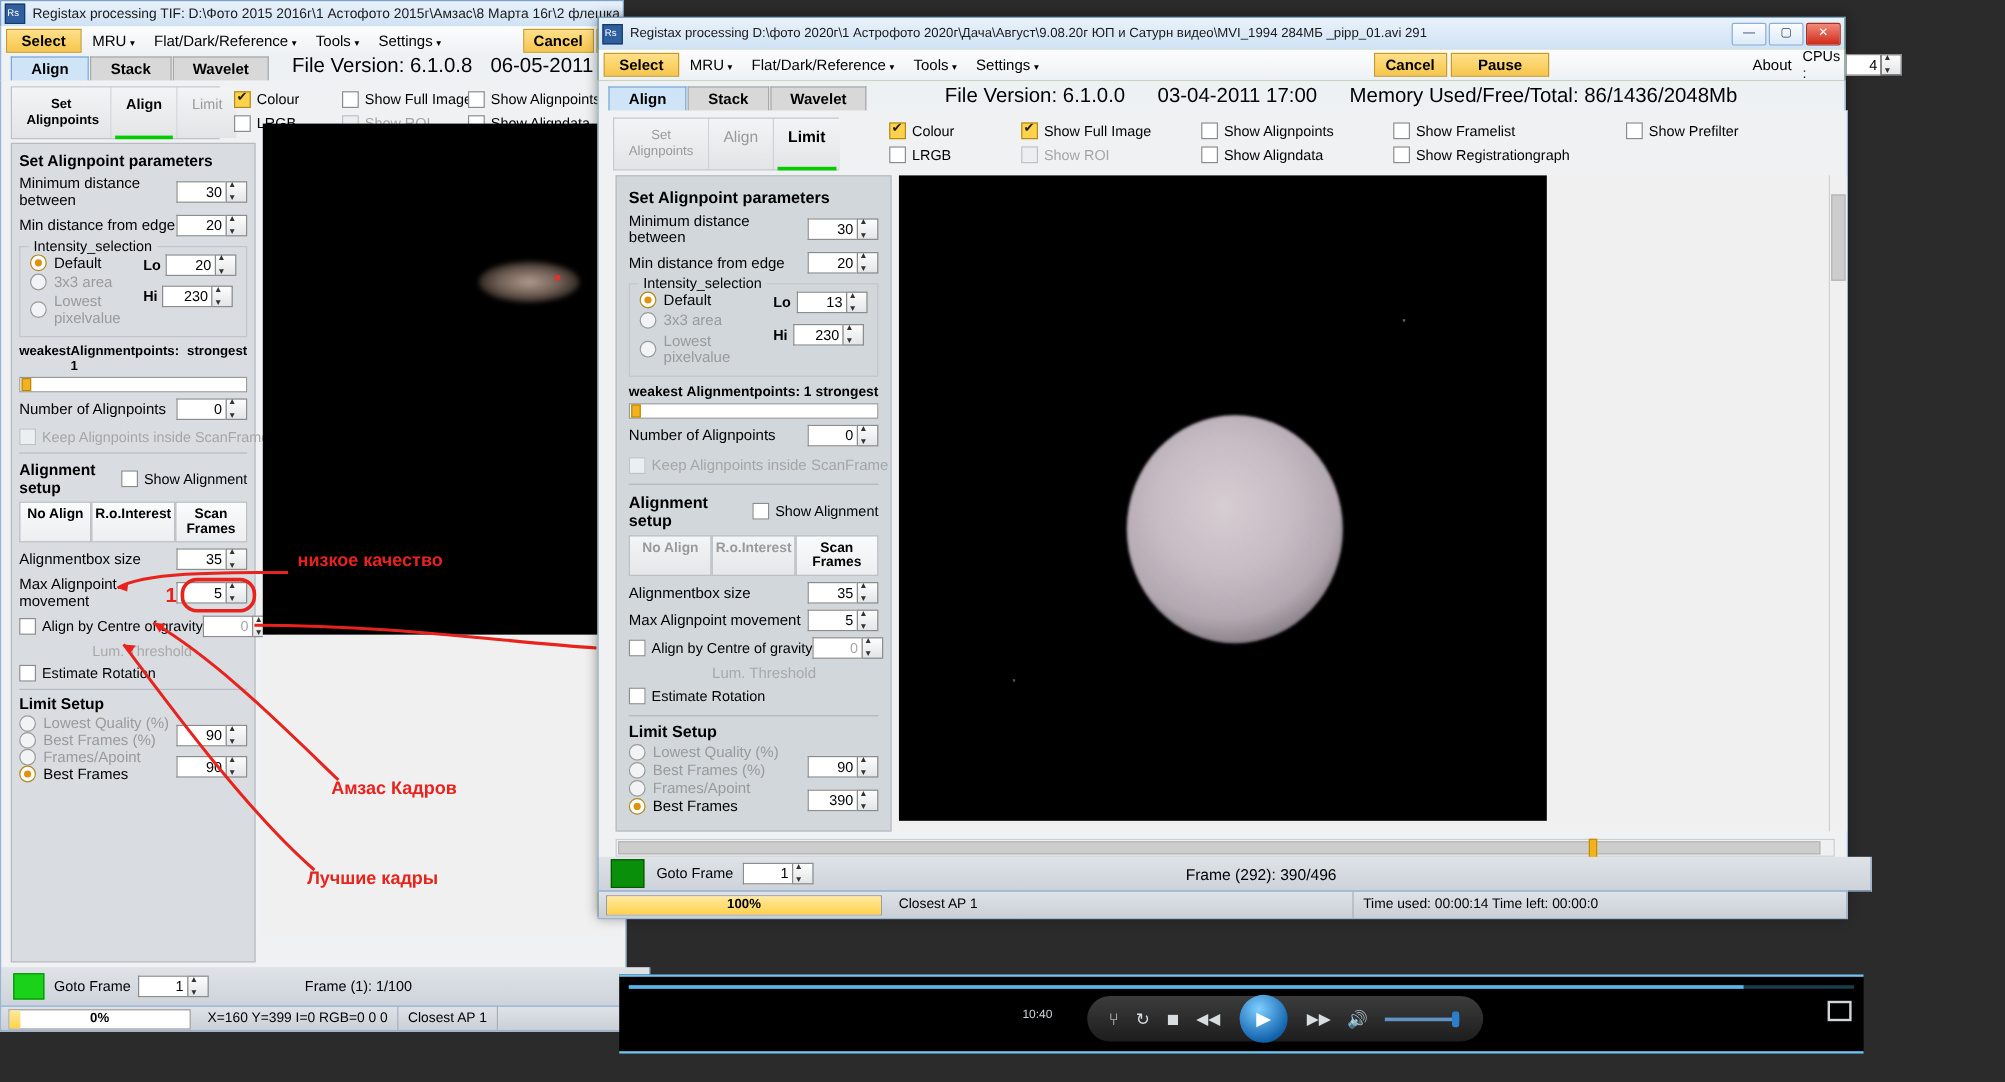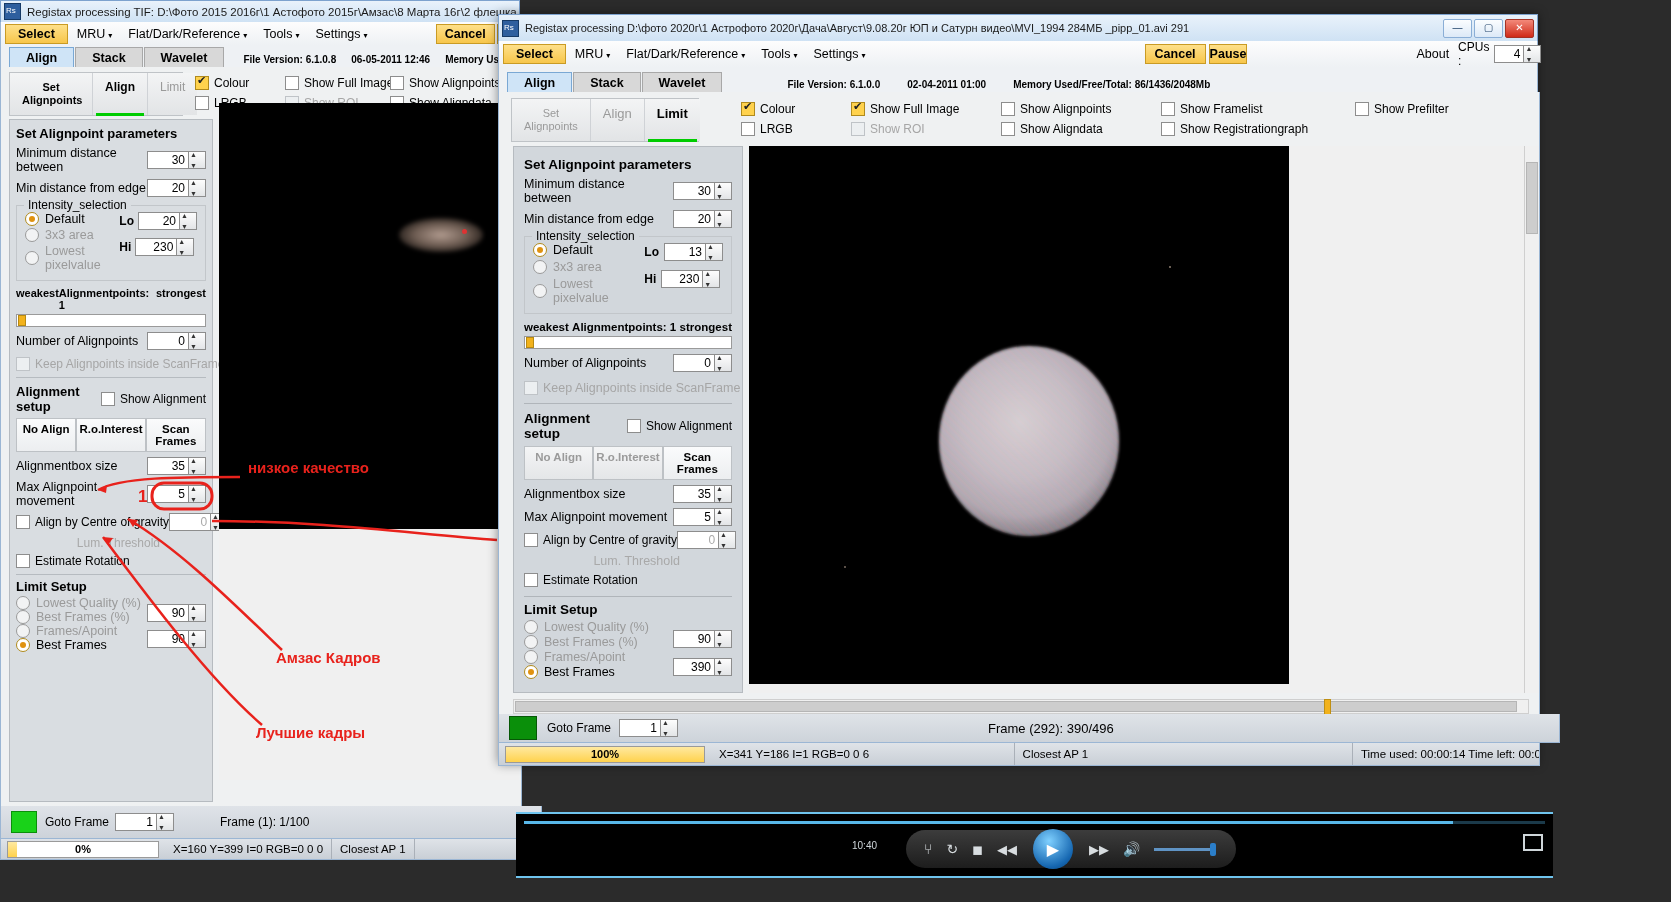--- a/index.html
+++ b/index.html
@@ -26,21 +26,21 @@
   .menuitem{padding:2px 7px;font-size:12.5px;white-space:nowrap;text-align:center;}
   .menubtn-orange{background:linear-gradient(#fee08a,#f7c64b);border:1px solid #c99b24;
                   padding:2px 12px;font-size:12.5px;font-weight:bold;}
   .caret{font-size:8px;margin-left:3px;}
 
   .tabrow{height:24px;display:flex;align-items:flex-end;gap:1px;padding-left:8px;
           background:#eef1f4;border-left:1px solid #9bb6d4;border-right:1px solid #9bb6d4;}
   .tab{padding:3px 16px 3px 16px;font-size:12.5px;font-weight:bold;background:#d8d8d8;
        border:1px solid #a8a8a8;border-bottom:none;}
   .tab.active{background:#cfe4f7;border-color:#7aa8d4;}
-  .tabinfo{font-size:10px;font-weight:bold;margin-left:18px;padding-bottom:3px;white-space:nowrap;}
+  .tabinfo{font-size:17px;font-weight:normal;margin-left:18px;padding-bottom:3px;white-space:nowrap;}
 
   .panelbody{background:#eff1f2;border:1px solid #9bb6d4;border-top:none;}
 
   .modebtns{display:flex;background:#e9eaec;border:1px solid #bfc3c7;}
   .modebtn{padding:8px 12px;font-size:12px;text-align:center;line-height:13px;border-right:1px solid #cfd2d6;
            background:linear-gradient(#f3f4f5,#e2e4e6);color:#9a9a9a;position:relative;}
   .modebtn.enabled{color:#000;font-weight:bold;}
   .modebtn.sel:after{content:"";position:absolute;left:3px;right:3px;bottom:-1px;height:3px;background:#0c0;}
 
   .chk{display:flex;align-items:center;gap:5px;font-size:12px;white-space:nowrap;}
@@ -338,21 +338,21 @@
     <div style="position:absolute;left:218px;top:462px;right:2px;bottom:30px;background:#f0f0f0;"></div>
   </div>
 
   <div class="gotobar" style="position:absolute;left:0;top:806px;width:520px;height:32px;">
     <div class="greenbox" style="width:24px;height:20px;background:#19d219;border-color:#0a8f0a;"></div>
     <span style="margin-left:8px;">Goto Frame</span>
     <span class="spin" style="margin-left:6px;">
         <span class="val">1</span>
         <span class="arr"></span>
       </span>
-    <span style="margin-left:46px;">Frame (1): 1/100</span>
+    <span style="margin-left:80px;">Frame (1): 1/100</span>
   </div>
 
   <div class="statusbar" style="position:absolute;left:0;top:838px;width:520px;height:20px;">
     <div class="progressbox" style="width:150px;">
       <div class="fill" style="width:6%;"></div>
       <div class="lbl">0%</div>
     </div>
     <div class="sb-cell">X=160 Y=399 I=0 RGB=0 0 0</div>
     <div class="sb-cell">Closest AP 1</div>
   </div>
@@ -400,40 +400,40 @@
 
   <div class="menubar" style="height:26px;">
     <div class="menubtn-orange">Select</div>
     <div class="menuitem"><span>MRU</span><span class="caret">▾</span></div>
     <div class="menuitem"><span>Flat/Dark/Reference</span><span class="caret">▾</span></div>
     <div class="menuitem"><span>Tools</span><span class="caret">▾</span></div>
     <div class="menuitem"><span>Settings</span><span class="caret">▾</span></div>
 
     <div style="margin-left:270px;display:flex;gap:3px;">
       <div class="menubtn-orange" style="padding:2px 9px;">Cancel</div>
-      <div class="menubtn-orange" style="padding:2px 0;">Pause</div>
+      <div class="menubtn-orange" style="padding:2px 22px;">Pause</div>
     </div>
 
     <div class="menuitem" style="margin-left:160px;">About</div>
 
     <div style="margin-left:auto;display:flex;align-items:center;gap:5px;padding-right:6px;">
       <span>CPUs :</span>
       <span class="spin">
           <span class="val" style="min-width:22px;">4</span>
           <span class="arr"></span>
         </span>
     </div>
   </div>
 
   <div class="tabrow" style="height:26px;">
     <div class="tab active">Align</div>
     <div class="tab">Stack</div>
     <div class="tab">Wavelet</div>
     <div class="tabinfo" style="margin-left:64px;">File Version: 6.1.0.0</div>
-    <div class="tabinfo" style="margin-left:26px;">02-04-2011 01:00</div>
+    <div class="tabinfo" style="margin-left:26px;">03-04-2011 17:00</div>
     <div class="tabinfo" style="margin-left:26px;">Memory Used/Free/Total: 86/1436/2048Mb</div>
   </div>
 
   <div class="panelbody" style="position:absolute;left:0;top:78px;width:1040px;height:650px;">
 
     <div style="display:flex;padding:6px 6px 4px 12px;">
       <div class="modebtns" style="width:186px;">
         <div class="modebtn" style="white-space:pre-line;width:64px;font-size:11px;">Set
 Alignpoints</div>
         <div class="modebtn" style="width:62px;font-size:13px;">Align</div>
@@ -675,21 +675,20 @@
         <span class="arr"></span>
       </span>
     <span style="margin-left:310px;font-size:13px;">Frame (292): 390/496</span>
   </div>
 
   <div class="statusbar" style="position:absolute;left:0;top:728px;width:1040px;height:22px;">
     <div class="progressbox" style="width:228px;">
       <div class="fill" style="width:100%;"></div>
       <div class="lbl">100%</div>
     </div>
-    <div class="sb-cell" style="width:330px;">X=341 Y=186 I=1 RGB=0 0 6</div>
     <div class="sb-cell" style="width:370px;">Closest AP 1</div>
     <div class="sb-cell" style="border-right:none;overflow:hidden;">Time used: 00:00:14 Time left: 00:00:0</div>
   </div>
 </div>
 
 <div style="position:absolute;left:516px;top:812px;width:1037px;height:62px;background:#000;
             border-top:2px solid #6fc4ee;border-bottom:2px solid #6fc4ee;z-index:60;">
   <div style="position:absolute;left:8px;top:7px;right:8px;height:3px;background:#1b3a4a;">
     <div style="height:3px;width:91%;background:#58b7e8;"></div>
   </div>

